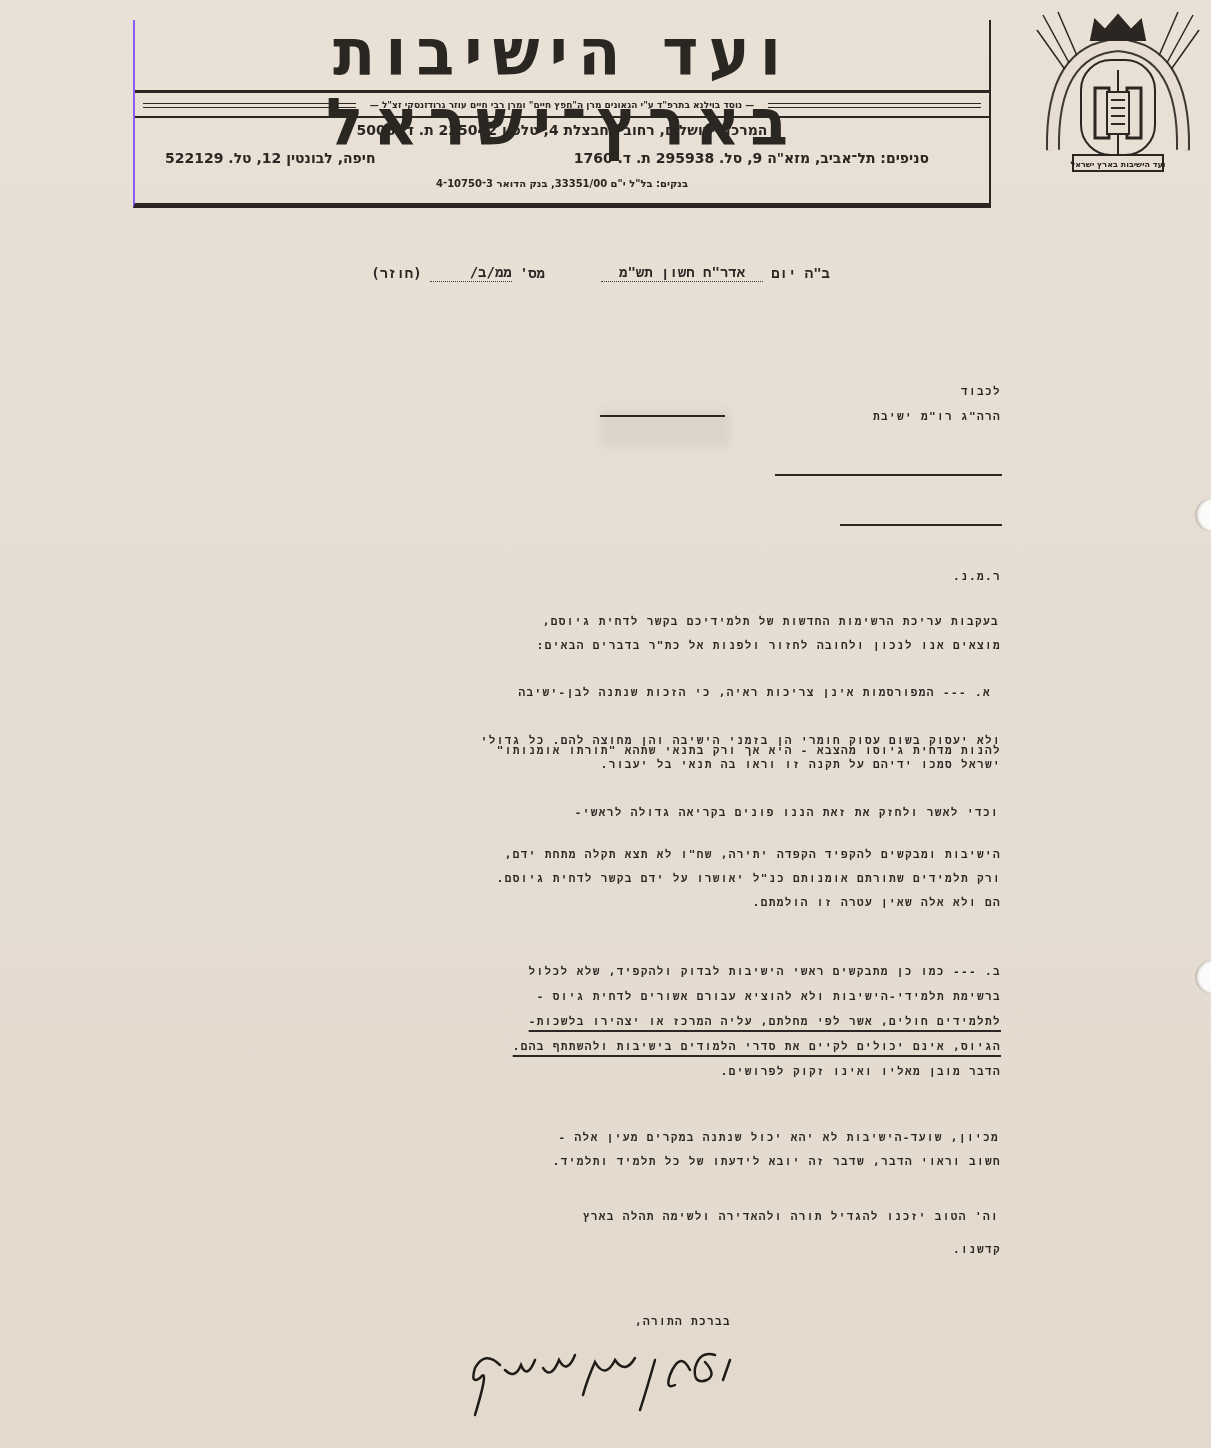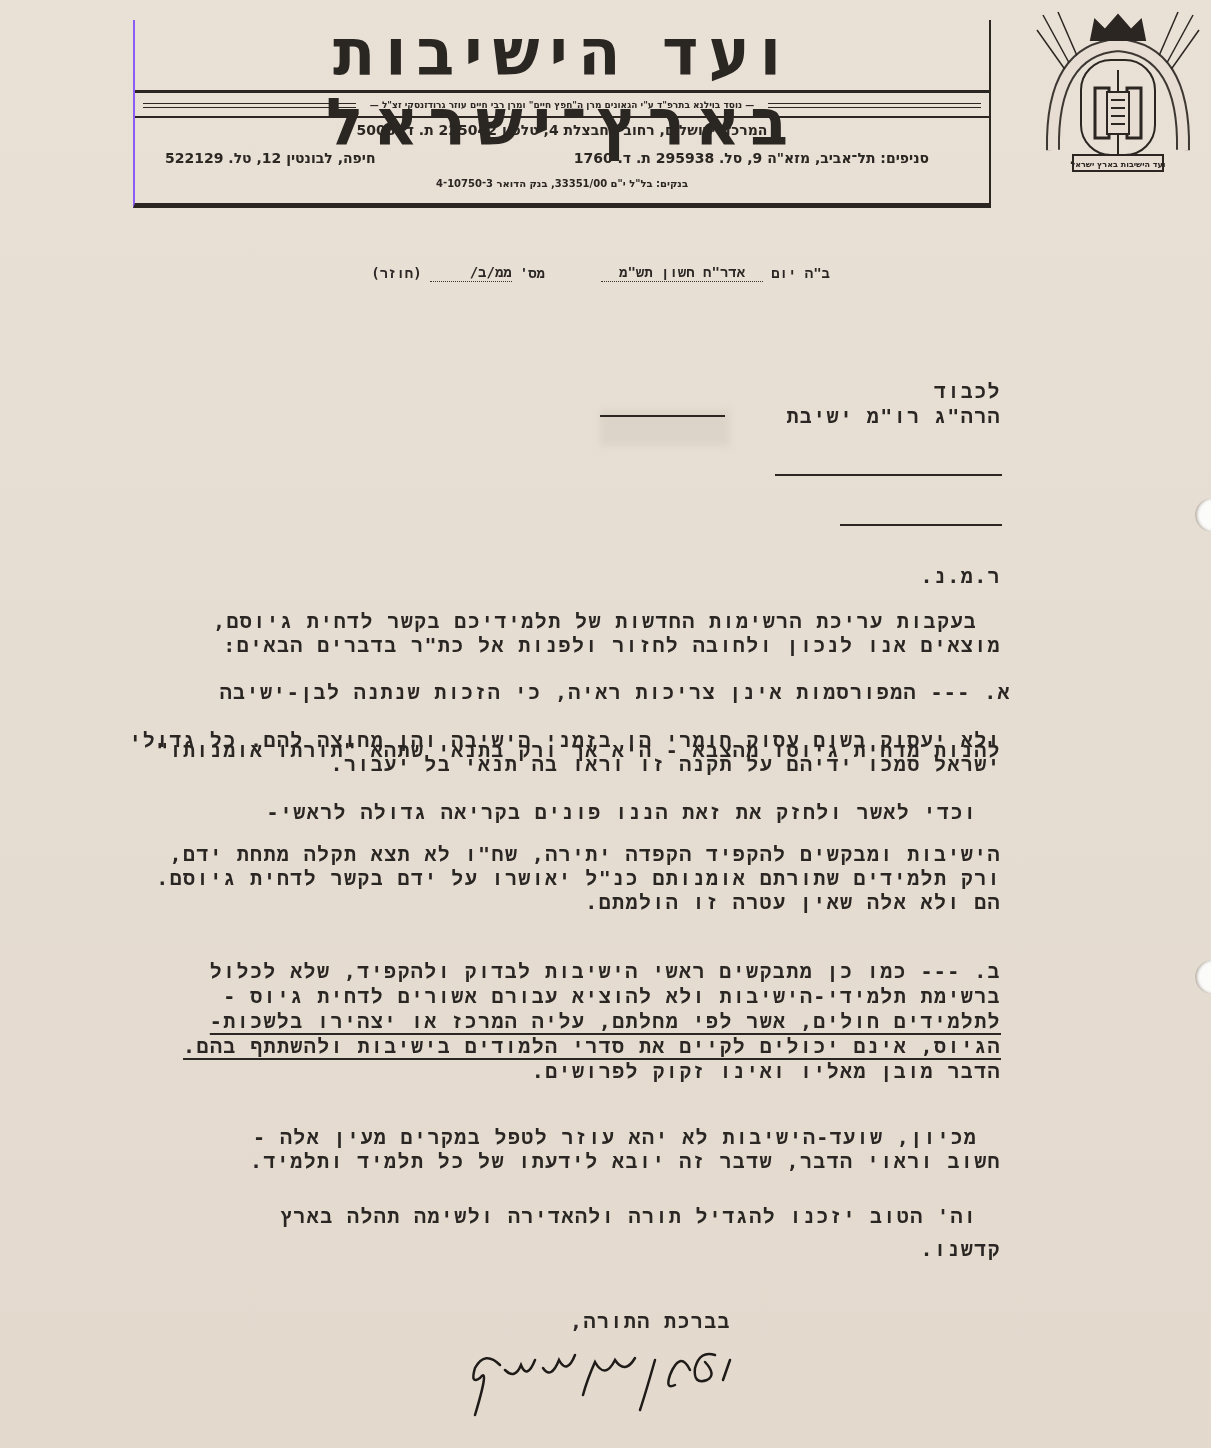--- a/index.html
+++ b/index.html
@@ -19,21 +19,21 @@
   .lh-rule2{position:absolute;left:0;right:0;top:96px;border-top:2px solid #2b2622;}
   .lh-line{position:absolute;left:0;right:0;direction:rtl;text-align:center;
            font-family:"DejaVu Sans","Liberation Sans",sans-serif;font-weight:bold;color:#2a2622;}
   .lh-l1{top:102px;font-size:14px;}
   .lh-l2{top:130px;font-size:14px;display:flex;justify-content:space-between;padding:0 60px 0 30px;}
   .lh-l3{top:158px;font-size:10px;}
   .logo{position:absolute;left:1033px;top:10px;width:170px;height:170px;}
   .date-row{position:absolute;left:140px;top:258px;width:690px;height:24px;direction:rtl;
             font-size:14px;font-weight:bold;display:flex;gap:8px;align-items:flex-end;}
   .dot{border-bottom:1px dotted #3a332e;padding:0 4px;}
-  .body-text{position:absolute;direction:rtl;font-size:20px;font-weight:bold;line-height:23.5px;white-space:pre;
+  .body-text{position:absolute;direction:rtl;font-size:11px;font-weight:bold;line-height:23.5px;white-space:pre;
              letter-spacing:1.4px;}
   .redact{position:absolute;left:600px;top:410px;width:130px;height:36px;background:#ddd4c9;filter:blur(3px);}
   .line-field{position:absolute;border-top:2px solid #2b2622;}
   .ul{text-decoration:underline;text-decoration-thickness:2px;text-underline-offset:5px;}
   .hole{position:absolute;left:1195px;width:34px;height:34px;border-radius:50%;background:#fbfbfa;box-shadow:inset 2px 0 3px #b9b0a6;}
   .sig{position:absolute;left:455px;top:1340px;}
 </style>
 </head>
 <body>
 
@@ -102,21 +102,21 @@
 <div class="line-field" style="left:840px;top:524px;width:162px;"></div>
 
 <div class="body-text" style="right:210px;top:565px;">ר.מ.נ.</div>
 
 <div>
   <div class="body-text" style="right:180px;top:610px;margin-left:35px;">    בעקבות עריכת הרשימות החדשות של תלמידיכם בקשר לדחית גיוסם,</div>
   <div class="body-text" style="right:210px;top:634px;">מוצאים אנו לנכון ולחובה לחזור ולפנות אל כת"ר בדברים הבאים:</div>
 </div>
 
 <div>
-  <div class="body-text" style="right:200px;top:681px;">א. --- המפורסמות אינן צריכות ראיה, כי הזכות שנתנה לבן-ישיבה</div>
+  <div class="body-text" style="right:220px;top:681px;">א. --- המפורסמות אינן צריכות ראיה, כי הזכות שנתנה לבן-ישיבה</div>
   <div class="body-text" style="right:210px;top:739px;">להנות מדחית גיוסו מהצבא - היא אך ורק בתנאי שתהא "תורתו אומנותו"</div>
   <div class="body-text" style="right:210px;top:729px;">ולא יעסוק בשום עסוק חומרי הן בזמני הישיבה והן מחוצה להם. כל גדולי</div>
   <div class="body-text" style="right:210px;top:753px;">ישראל סמכו ידיהם על תקנה זו וראו בה תנאי בל יעבור.</div>
 </div>
 
 <div>
   <div class="body-text" style="right:180px;top:801px;">    וכדי לאשר ולחזק את זאת הננו פונים בקריאה גדולה לראשי-</div>
   <div class="body-text" style="right:210px;top:843px;">הישיבות ומבקשים להקפיד הקפדה יתירה, שח"ו לא תצא תקלה מתחת ידם,</div>
   <div class="body-text" style="right:210px;top:867px;">ורק תלמידים שתורתם אומנותם כנ"ל יאושרו על ידם בקשר לדחית גיוסם.</div>
   <div class="body-text" style="right:210px;top:891px;">הם ולא אלה שאין עטרה זו הולמתם.</div>
@@ -124,21 +124,21 @@
 
 <div>
   <div class="body-text" style="right:210px;top:960px;">ב. --- כמו כן מתבקשים ראשי הישיבות לבדוק ולהקפיד, שלא לכלול</div>
   <div class="body-text" style="right:210px;top:985px;">ברשימת תלמידי-הישיבות ולא להוציא עבורם אשורים לדחית גיוס -</div>
   <div class="body-text ul" style="right:210px;top:1010px;">לתלמידים חולים, אשר לפי מחלתם, עליה המרכז או יצהירו בלשכות-</div>
   <div class="body-text ul" style="right:210px;top:1035px;">הגיוס, אינם יכולים לקיים את סדרי הלמודים בישיבות ולהשתתף בהם.</div>
   <div class="body-text" style="right:210px;top:1060px;">הדבר מובן מאליו ואינו זקוק לפרושים.</div>
 </div>
 
 <div>
-  <div class="body-text" style="right:180px;top:1126px;">    מכיון, שועד-הישיבות לא יהא עוזר לטפל במקרים מעין אלה -</div>
+  <div class="body-text" style="right:180px;top:1126px;">    מכיון, שועד-הישיבות לא יהא יכול שנתנה במקרים מעין אלה -</div>
   <div class="body-text" style="right:210px;top:1150px;">חשוב וראוי הדבר, שדבר זה יובא לידעתו של כל תלמיד ותלמיד.</div>
 </div>
 
 <div>
   <div class="body-text" style="right:180px;top:1205px;margin-left:28px;">    וה' הטוב יזכנו להגדיל תורה ולהאדירה ולשימה תהלה בארץ</div>
   <div class="body-text" style="right:210px;top:1238px;">קדשנו.</div>
 </div>
 
 <div class="body-text" style="right:480px;top:1310px;">בברכת התורה,</div>
 <div class="sig">

